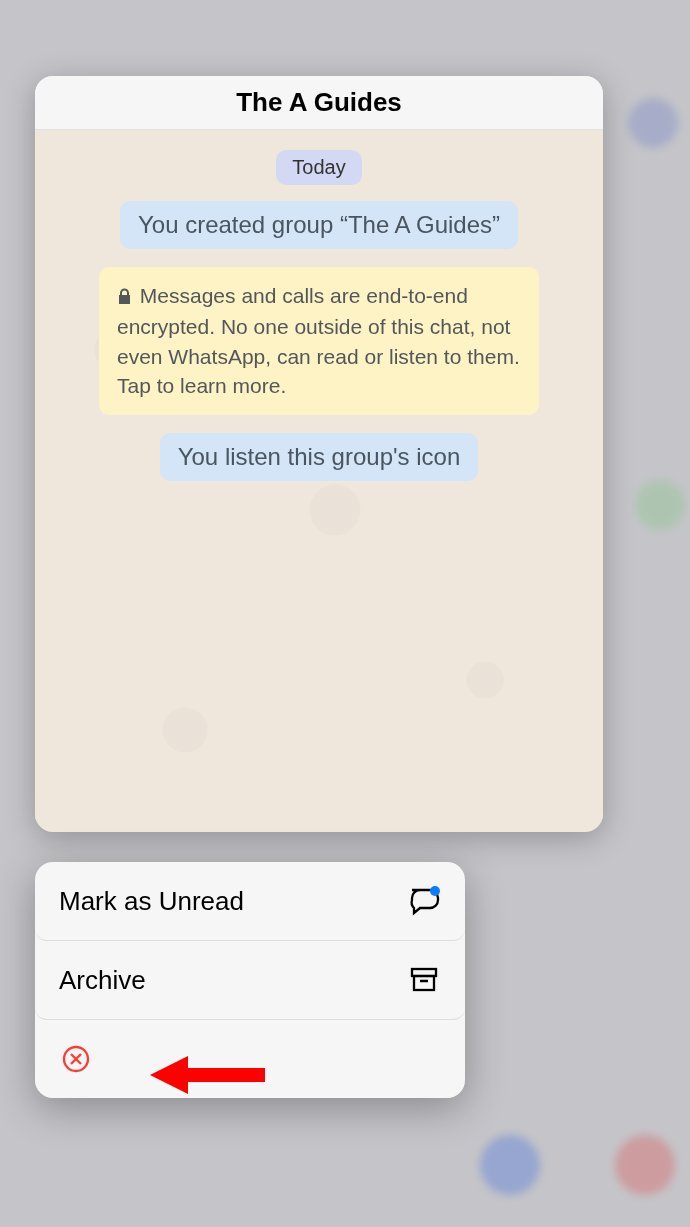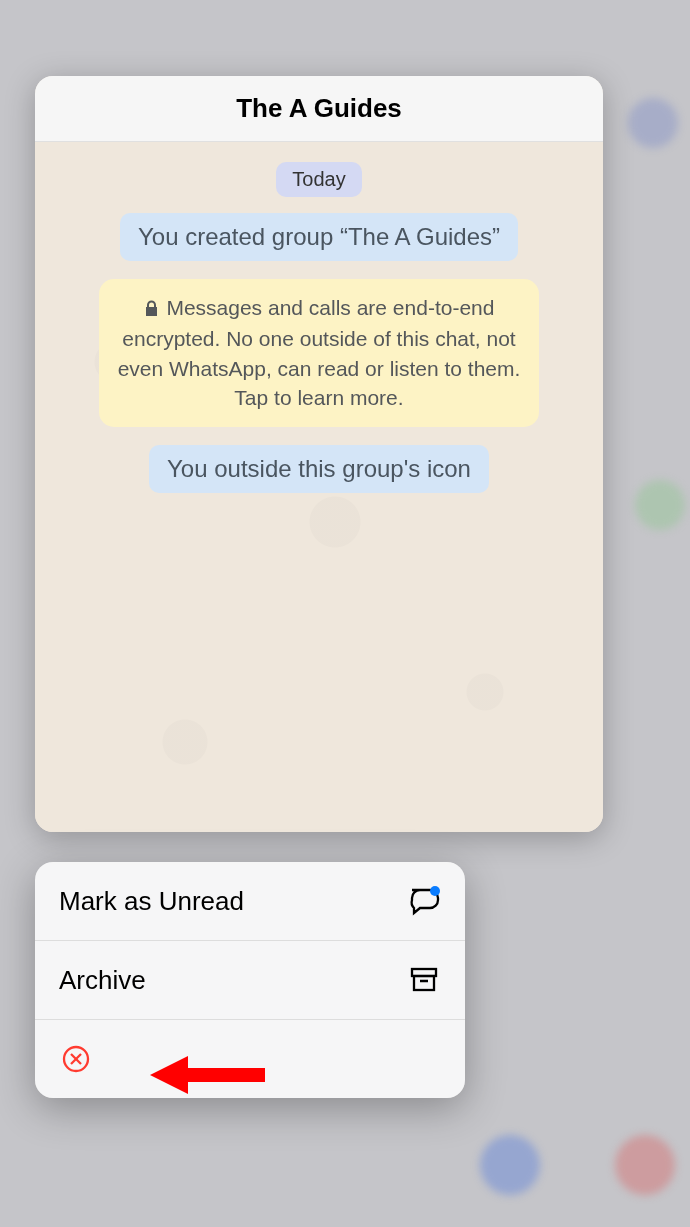--- a/index.html
+++ b/index.html
@@ -22,21 +22,21 @@
       left: 35px;
       width: 568px;
       height: 756px;
       border-radius: 18px;
       overflow: hidden;
       box-shadow: 0 6px 30px rgba(0,0,0,0.25);
       background: #efe7dc;
     }
     .chat-header {
       background: #f6f6f6;
-      height: 66px;
+      height: 54px;
       display: flex;
       align-items: center;
       justify-content: center;
       border-bottom: 1px solid #e0e0e0;
     }
     .chat-title {
       font-size: 26px;
       font-weight: 700;
       color: #000;
     }
@@ -70,22 +70,21 @@
       border-radius: 10px;
       margin-bottom: 18px;
       text-align: center;
     }
     .encryption-box {
       background: #fdf3c5;
       color: #54575a;
       font-size: 21px;
       line-height: 1.4;
       padding: 14px 18px;
-      border-radius: 15px;
-      text-align: center;
+      border-radius: 10px;
       max-width: 440px;
       margin-bottom: 18px;
     }
     .lock-icon {
       display: inline-block;
       vertical-align: -2px;
       margin-right: 2px;
     }
     .context-menu {
       position: absolute;
@@ -97,20 +96,21 @@
       overflow: hidden;
       box-shadow: 0 10px 40px rgba(0,0,0,0.3);
     }
     .menu-item {
       display: flex;
       align-items: center;
       justify-content: space-between;
       padding: 22px 24px;
       border-bottom: 1px solid rgba(0,0,0,0.1);
       cursor: pointer;
+      border-radius: 12px;
     }
     .menu-item:last-child { border-bottom: none; }
     .menu-label {
       font-size: 26px;
       color: #000;
       font-weight: 400;
     }
     .menu-item.danger .menu-label { color: #ff3b30; }
     .menu-icon { width: 34px; height: 34px; display: flex; align-items: center; justify-content: center; }
     .arrow-annotation {
@@ -148,21 +148,21 @@
     <div class="date-pill">Today</div>
     <div class="info-pill">You created group “The A Guides”</div>
     <div class="encryption-box">
       <span class="lock-icon">
         <svg width="15" height="17" viewBox="0 0 15 17">
             <path fill="#54575a" d="M12 7V5a4.5 4.5 0 0 0-9 0v2H2v9h11V7h-1zm-7-2a2.5 2.5 0 0 1 5 0v2H5V5z"></path>
           </svg>
       </span>
       <span>Messages and calls are end-to-end encrypted. No one outside of this chat, not even WhatsApp, can read or listen to them. Tap to learn more.</span>
     </div>
-    <div class="info-pill">You outside this group's icon</div>
+    <div class="info-pill">You listen this group's icon</div>
   </div>
 </div>
 
 <div class="context-menu">
   <div class="menu-item">
     <span class="menu-label">Mark as Unread</span>
     <span class="menu-icon">
       <svg width="34" height="30" viewBox="0 0 34 30">
         <path d="M5 4 h18 a8 8 0 0 1 8 8 v2 a8 8 0 0 1 -8 8 h-10 l-6 5 v-5 a8 8 0 0 1 -2 -8 v-2 a8 8 0 0 1 8 -8 z" fill="none" stroke="#000" stroke-width="2.3"></path>
         <circle cx="28" cy="5" r="5" fill="#0a7cff"></circle>

